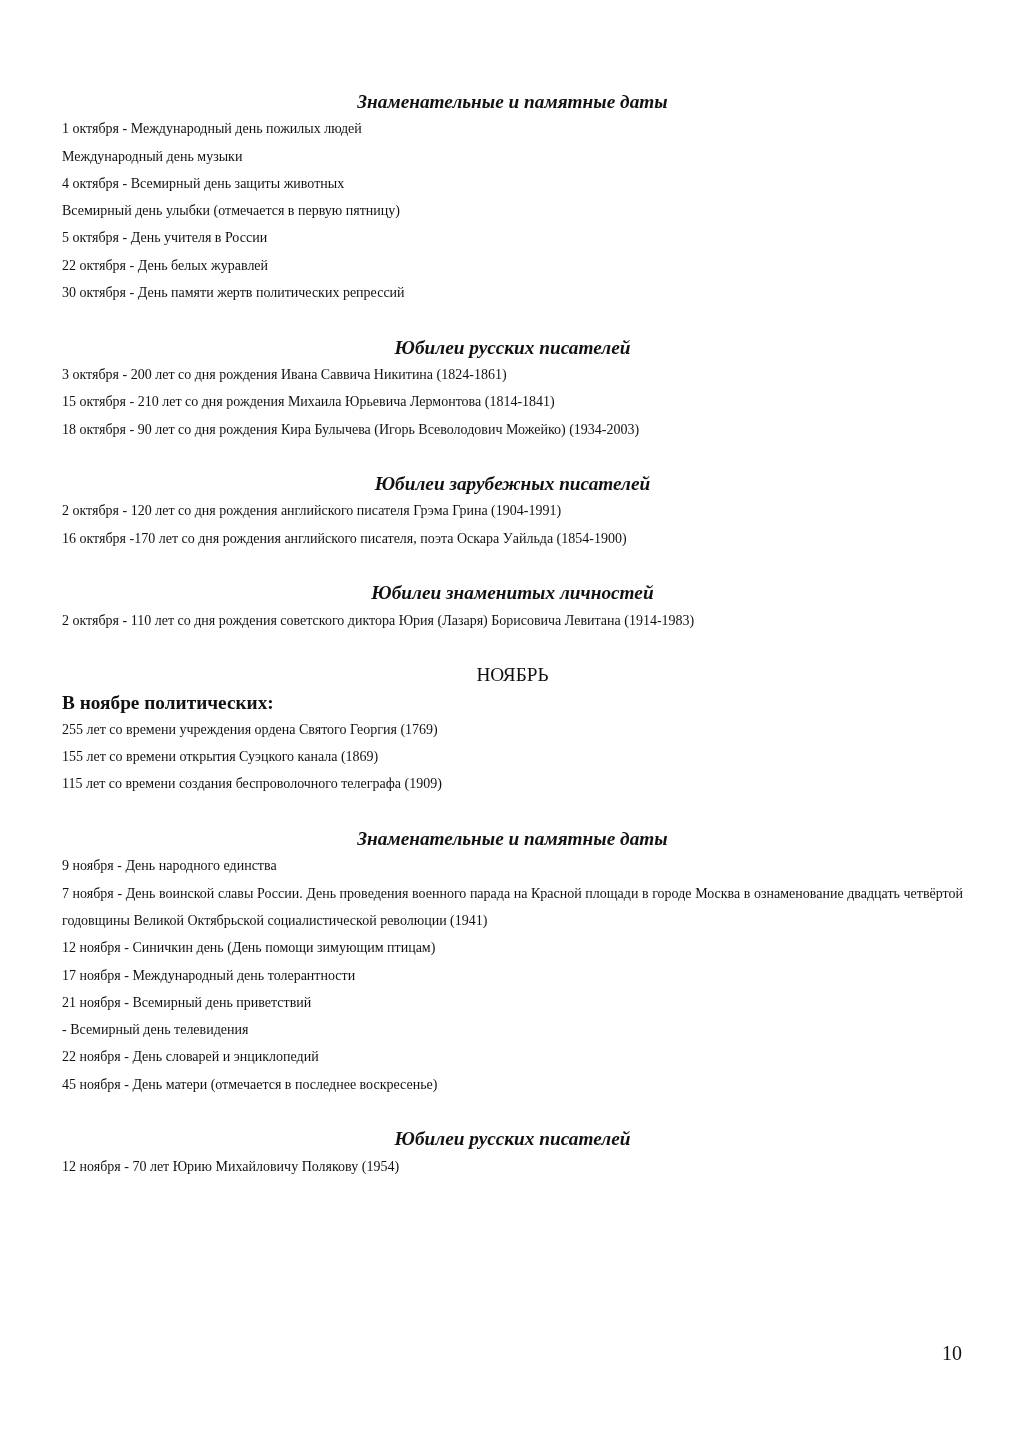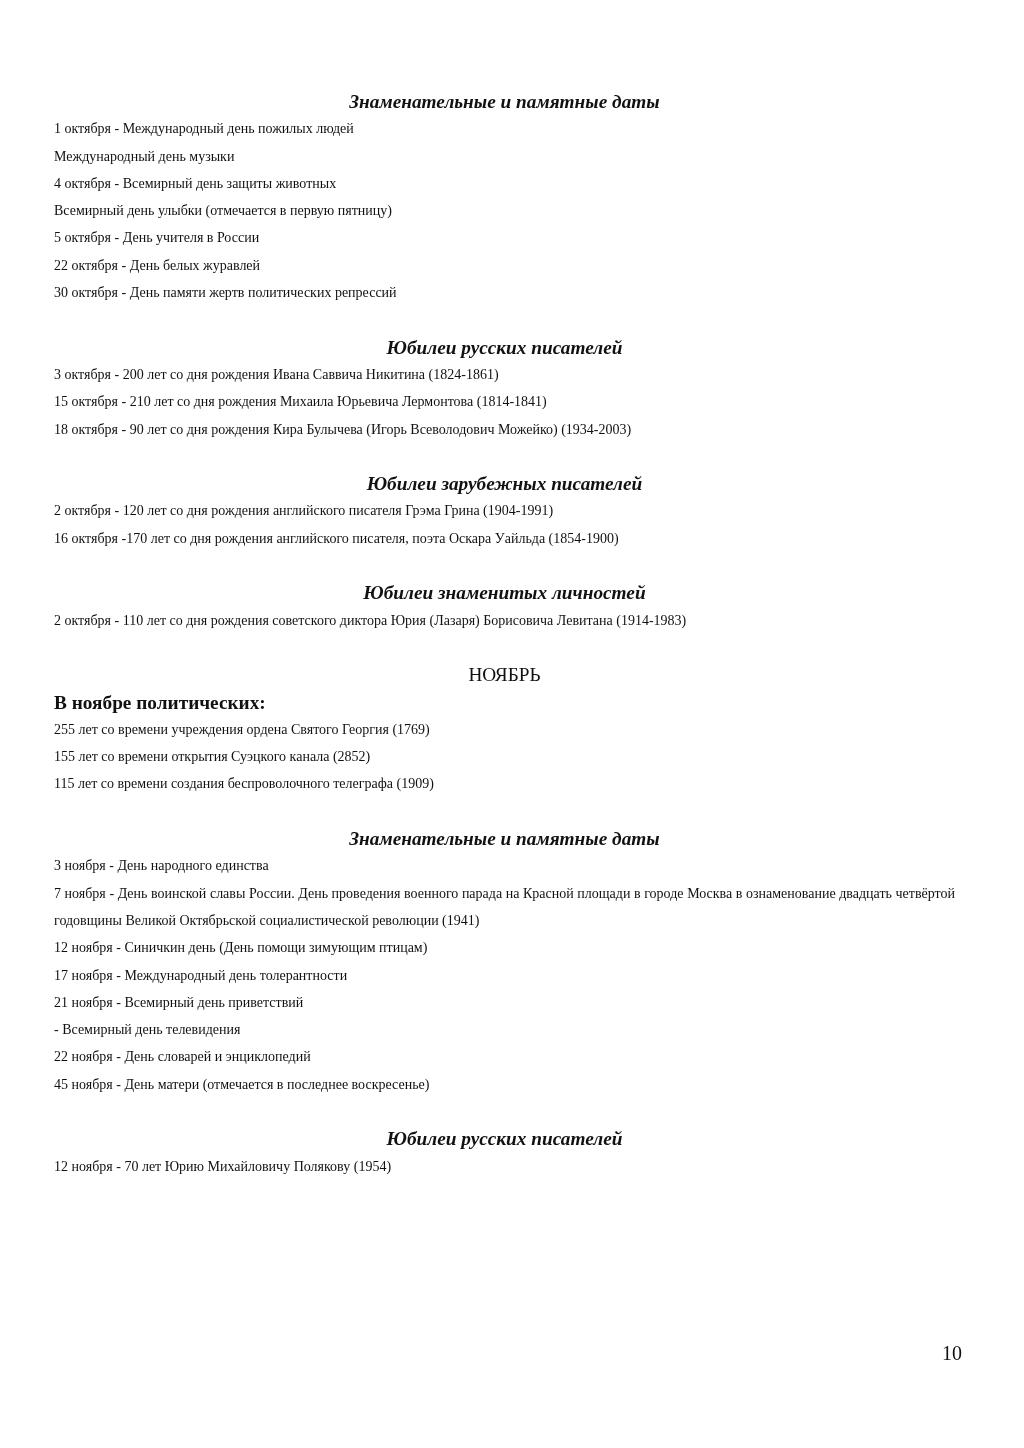--- a/index.html
+++ b/index.html
@@ -1,21 +1,21 @@
 <!DOCTYPE html>
 <html><head>
   <meta charset="utf-8">
   <style>
     html, body { margin: 0; padding: 0; background: #ffffff; }
     body {
       width: 1024px; height: 1448px; position: relative; overflow: hidden;
       font-family: "Liberation Serif", "DejaVu Serif", serif;
       color: #111111;
     }
-    .page { position: absolute; left: 54px; top: 88px; width: 901px; }
+    .page { position: absolute; left: 62px; top: 88px; width: 901px; }
     .line { font-size: 14px; line-height: 27.3px; white-space: nowrap; }
     .wrap { white-space: normal; text-align: justify; }
     .heading {
       font-size: 19.3px; line-height: 27.3px; font-style: italic; font-weight: bold;
       text-align: center;
     }
     .month { font-size: 19.3px; line-height: 27.3px; font-weight: normal; text-align: center; }
     .bold-line { font-size: 19.3px; line-height: 27.3px; font-weight: bold; }
     .gap { height: 27.3px; }
     .page-number {
@@ -49,26 +49,26 @@
   <div class="line">16 октября -170 лет со дня рождения английского писателя, поэта Оскара Уайльда (1854-1900)</div>
   <div class="gap"></div>
 
   <div class="heading">Юбилеи знаменитых личностей</div>
   <div class="line wrap">2 октября - 110 лет со дня рождения советского диктора Юрия (Лазаря) Борисовича Левитана (1914-1983)</div>
   <div class="gap"></div>
 
   <div class="month">НОЯБРЬ</div>
   <div class="bold-line">В ноябре политических:</div>
   <div class="line">255 лет со времени учреждения ордена Святого Георгия (1769)</div>
-  <div class="line">155 лет со времени открытия Суэцкого канала (2852)</div>
+  <div class="line">155 лет со времени открытия Суэцкого канала (1869)</div>
   <div class="line">115 лет со времени создания беспроволочного телеграфа (1909)</div>
   <div class="gap"></div>
 
   <div class="heading">Знаменательные и памятные даты</div>
-  <div class="line">3 ноября - День народного единства</div>
+  <div class="line">9 ноября - День народного единства</div>
   <div class="line wrap">7 ноября - День воинской славы России. День проведения военного парада на Красной площади в городе Москва в ознаменование двадцать четвёртой годовщины Великой Октябрьской социалистической революции (1941)</div>
   <div class="line">12 ноября - Синичкин день (День помощи зимующим птицам)</div>
   <div class="line">17 ноября - Международный день толерантности</div>
   <div class="line">21 ноября - Всемирный день приветствий</div>
   <div class="line">- Всемирный день телевидения</div>
   <div class="line">22 ноября - День словарей и энциклопедий</div>
   <div class="line">45 ноября - День матери (отмечается в последнее воскресенье)</div>
   <div class="gap"></div>
 
   <div class="heading">Юбилеи русских писателей</div>

